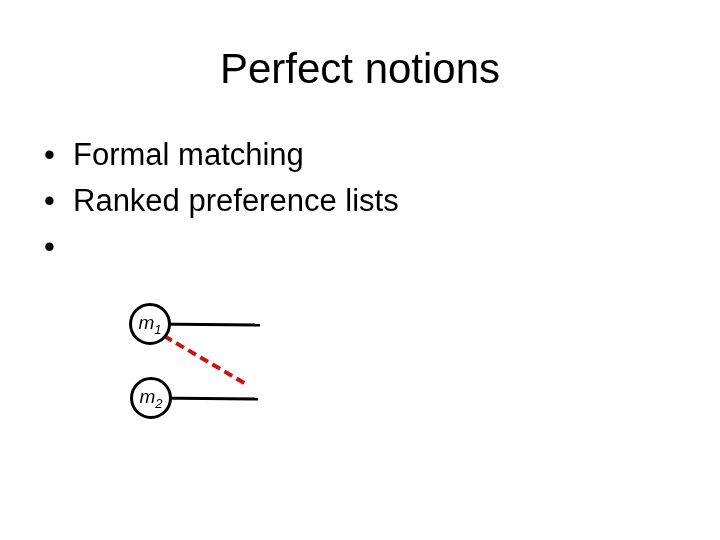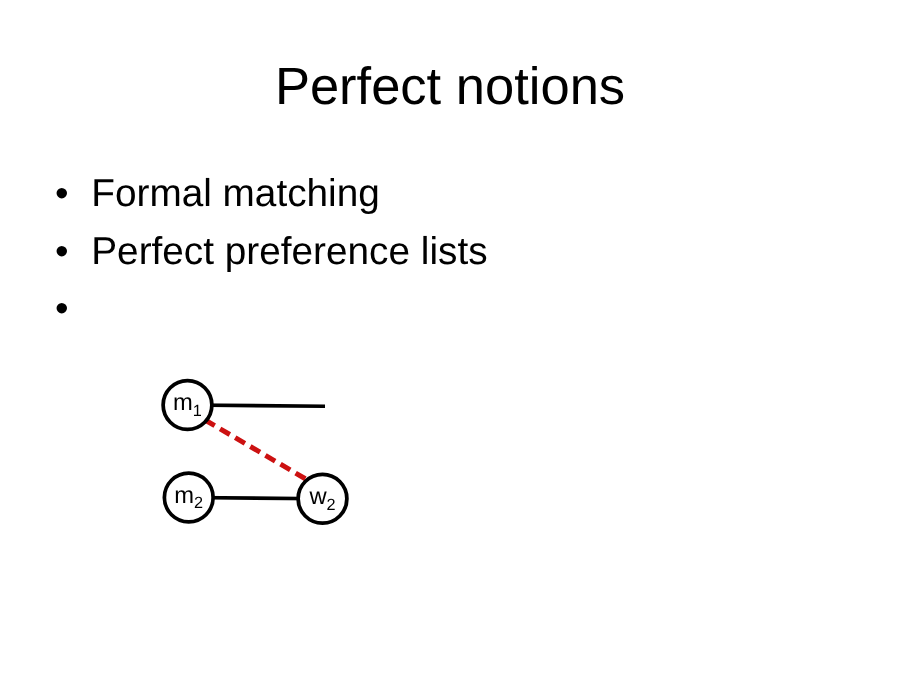--- a/index.html
+++ b/index.html
@@ -57,57 +57,54 @@
     height: 42px;
     box-sizing: border-box;
     border: 3px solid #000000;
     border-radius: 50%;
     background: #ffffff;
     display: flex;
     align-items: center;
     justify-content: center;
     font-size: 19px;
   }
-  .node .nl { line-height: 1; white-space: nowrap; }
+  .node .nl { line-height: 1; white-space: nowrap; font-style: italic; }
   .node sub { font-size: 13px; line-height: 1; }
   .node-m1 { left: 129px; top: 303px; }
   .node-w1 { left: 239px; top: 304px; }
   .node-m2 { left: 130px; top: 377px; }
   .node-w2 { left: 237px; top: 378px; }
 </style>
 </head>
 <body>
 
 <div class="slide">
 
   <div class="slide-title">Perfect notions</div>
 
   <ul class="bullet-list">
     <li>
       <span class="bullet-marker">•</span>
       <span>Formal matching</span>
     </li>
     <li>
       <span class="bullet-marker">•</span>
-      <span>Perfect preference lists</span>
+      <span>Ranked preference lists</span>
     </li>
     <li>
       <span class="bullet-marker">•</span>
     </li>
   </ul>
 
   <svg class="diagram-svg" width="720" height="540" viewBox="0 0 720 540">
     <line x1="150" y1="324" x2="260" y2="325" stroke-width="3" stroke="#000000"></line>
     <line x1="151" y1="398" x2="258" y2="399" stroke-width="3" stroke="#000000"></line>
     <line x1="164" y1="336" x2="246" y2="384" stroke-width="4" stroke-dasharray="9 5" stroke="#cc1111"></line>
   </svg>
 
   <div class="node node-m1">
     <span class="nl"><span>m</span><sub>1</sub></span>
   </div>
   <div class="node node-m2">
     <span class="nl"><span>m</span><sub>2</sub></span>
   </div>
-  <div class="node node-w2">
-    <span class="nl"><span>w</span><sub>2</sub></span>
-  </div>
 
 </div>
 
 </body></html>

